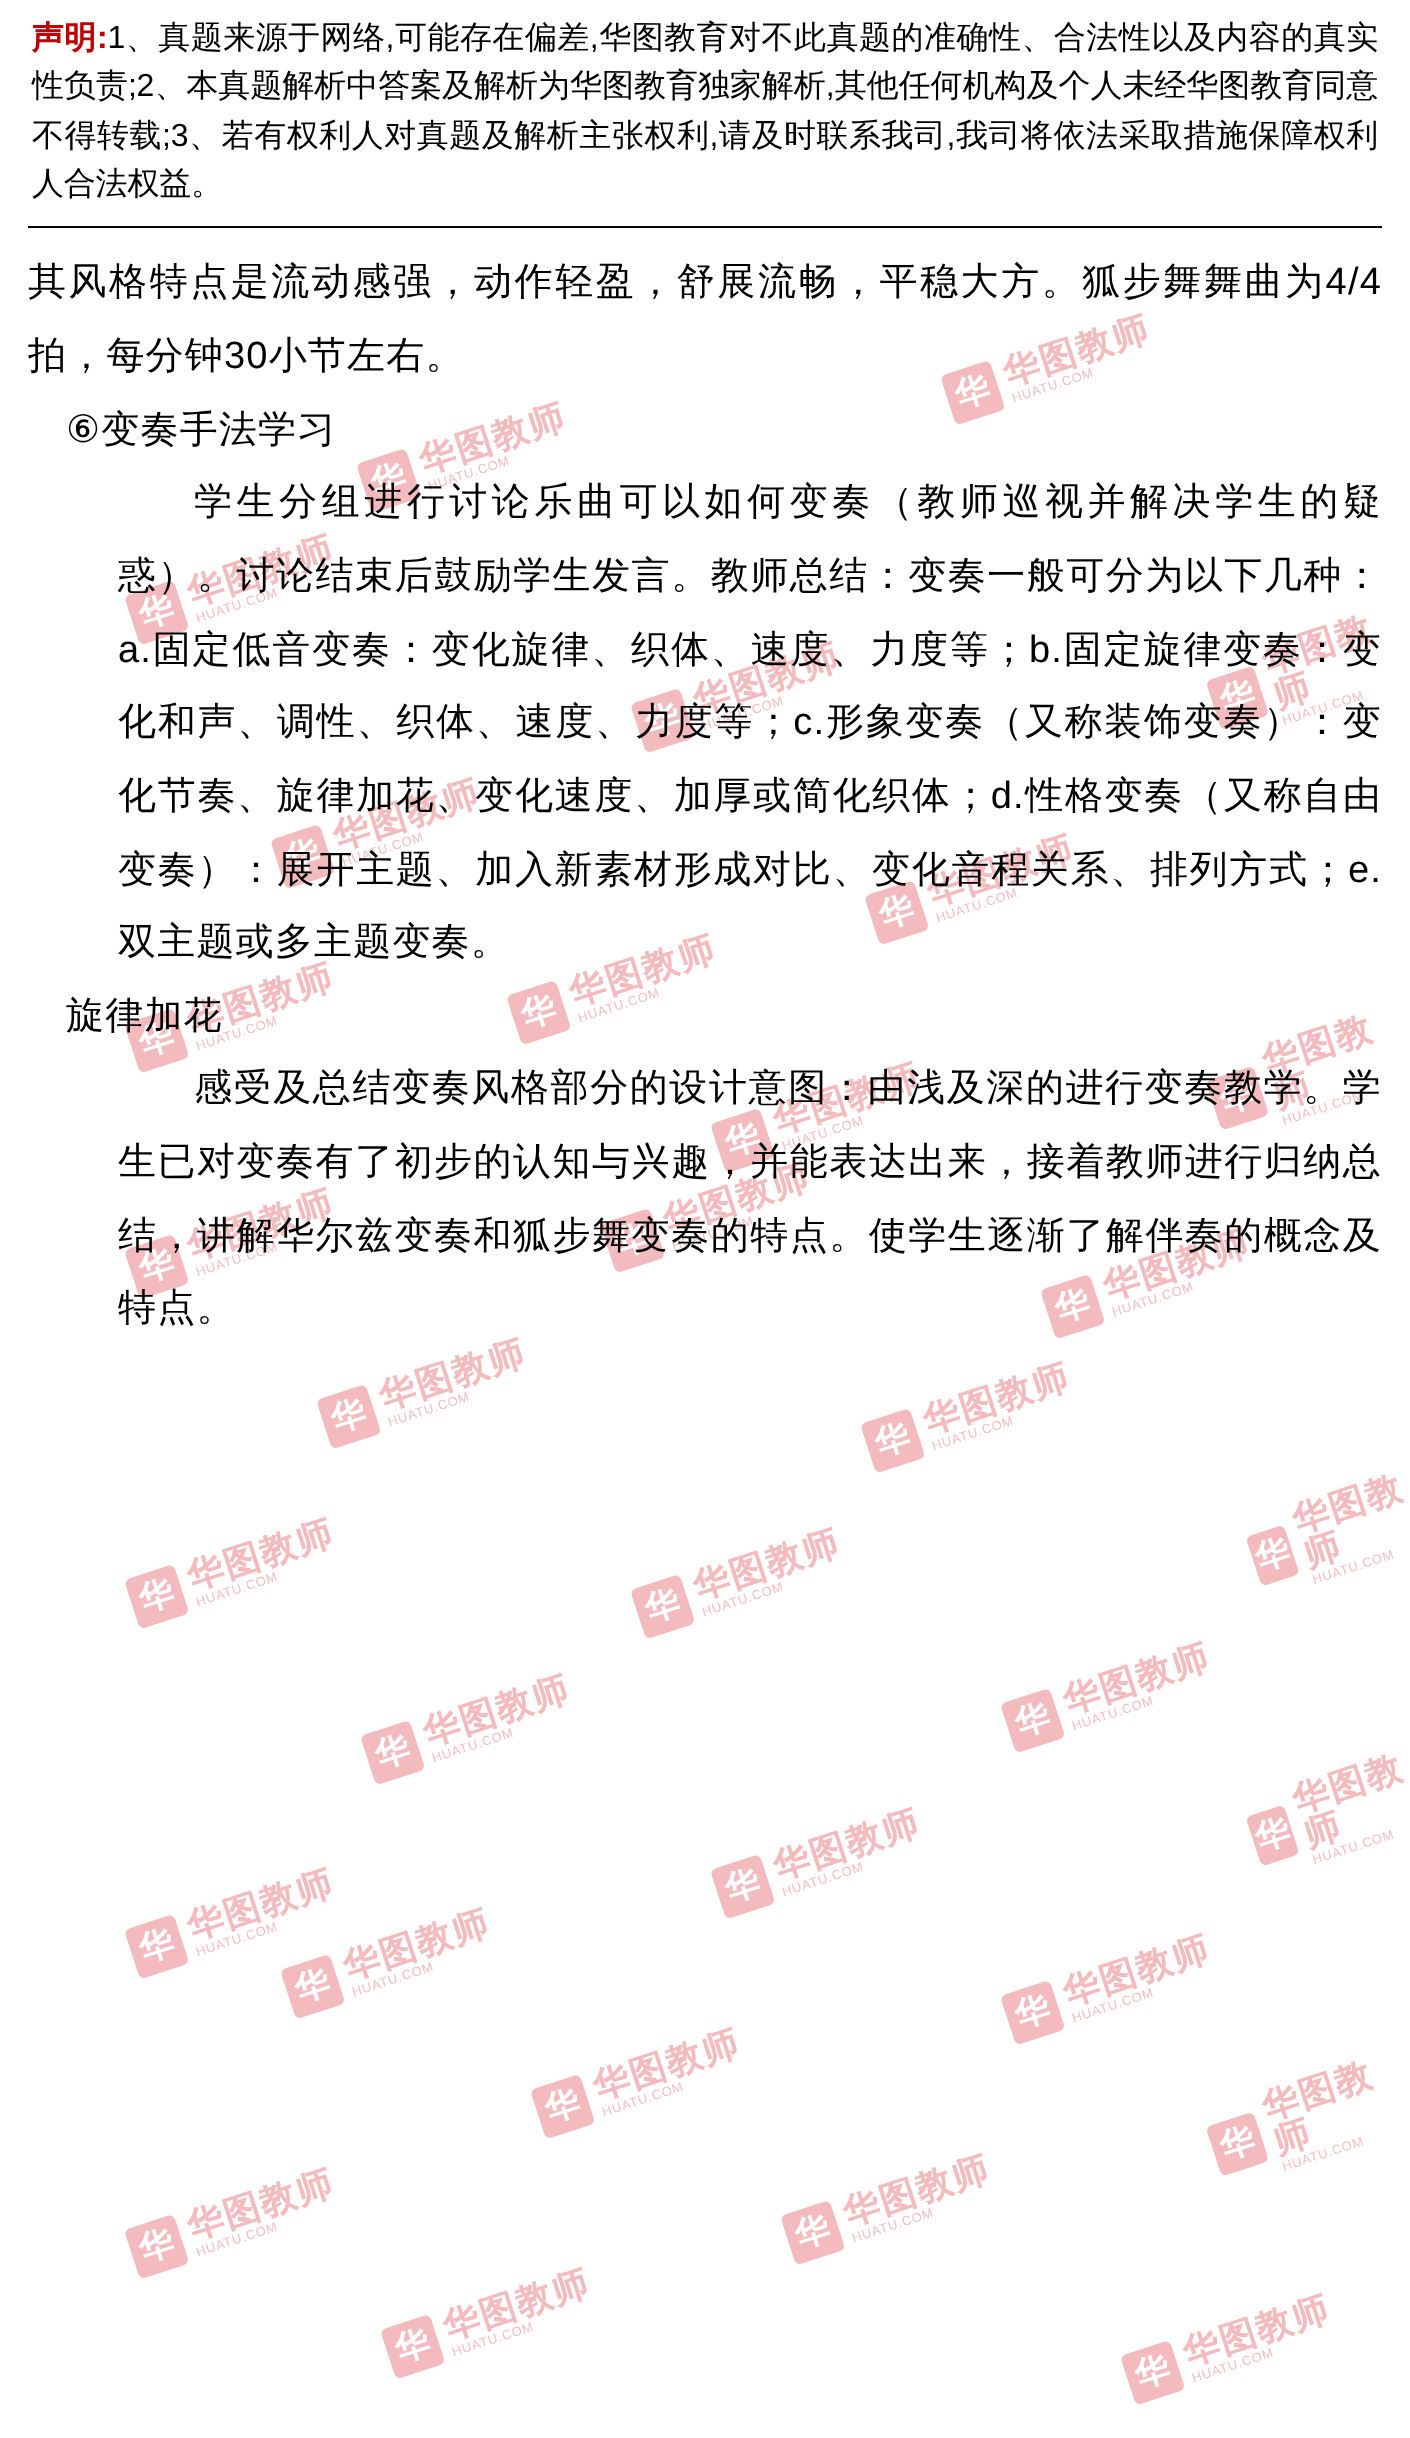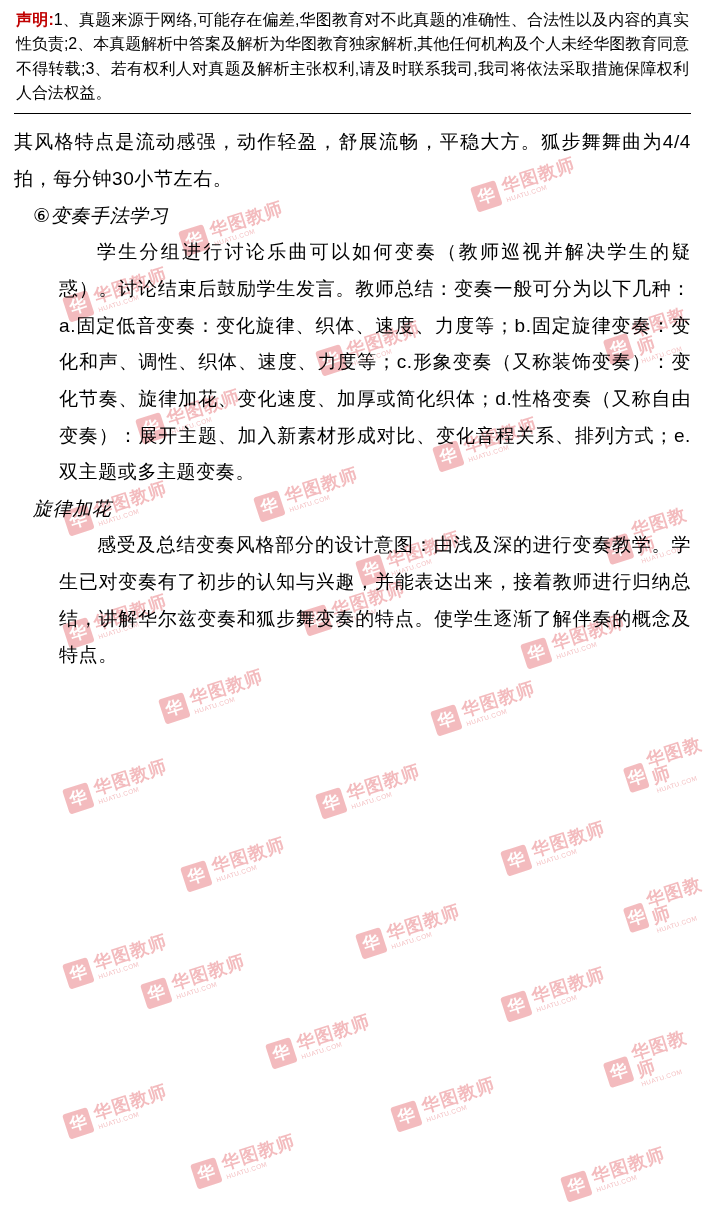--- a/index.html
+++ b/index.html
@@ -54,21 +54,21 @@
   .para {
     font-size: 19px;
     line-height: 1.93;
     letter-spacing: 0.6px;
     color: #000;
     margin: 0;
     text-align: justify;
     text-justify: inter-ideograph;
   }
   .indent2 { text-indent: 2em; margin-left: 45px; }
-  .indent1 { text-indent: 1em; font-style: italic; }
+  .indent1 { text-indent: 1em; }
 
   
   .wm-layer {
     position: absolute;
     top: 0; left: 0;
     width: 705px;
     height: 1219px;
     z-index: 1;
     pointer-events: none;
   }

